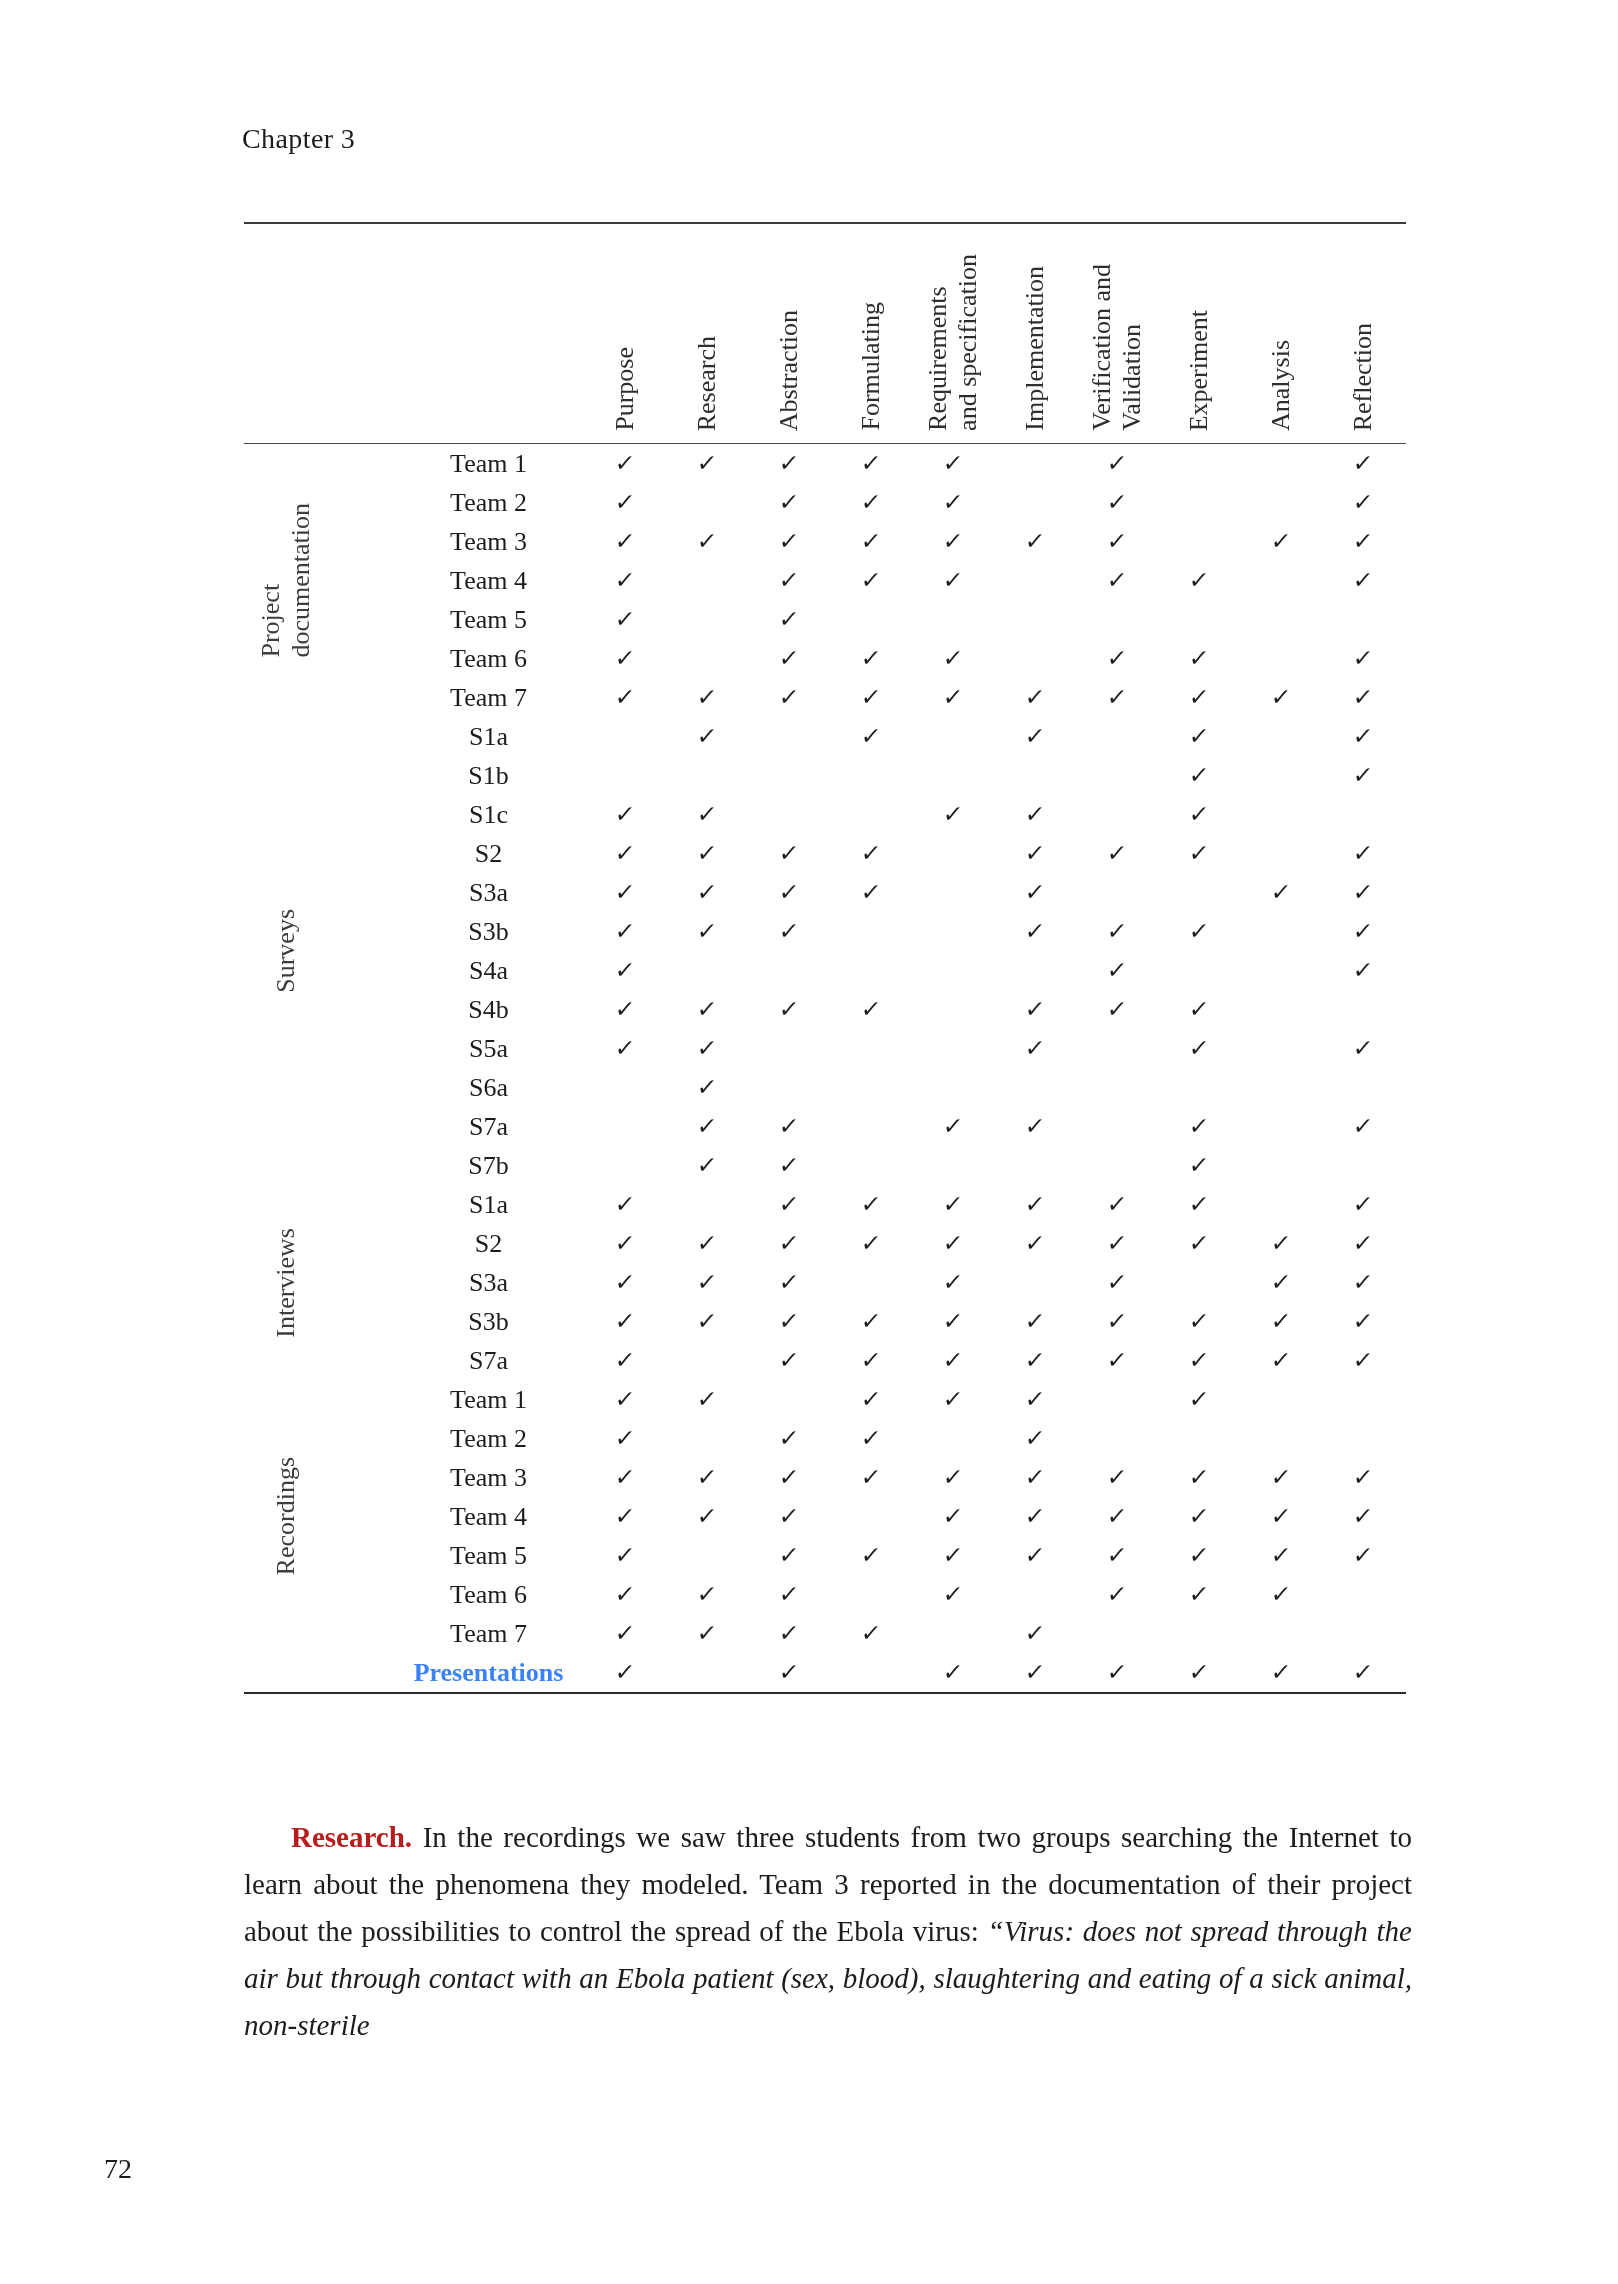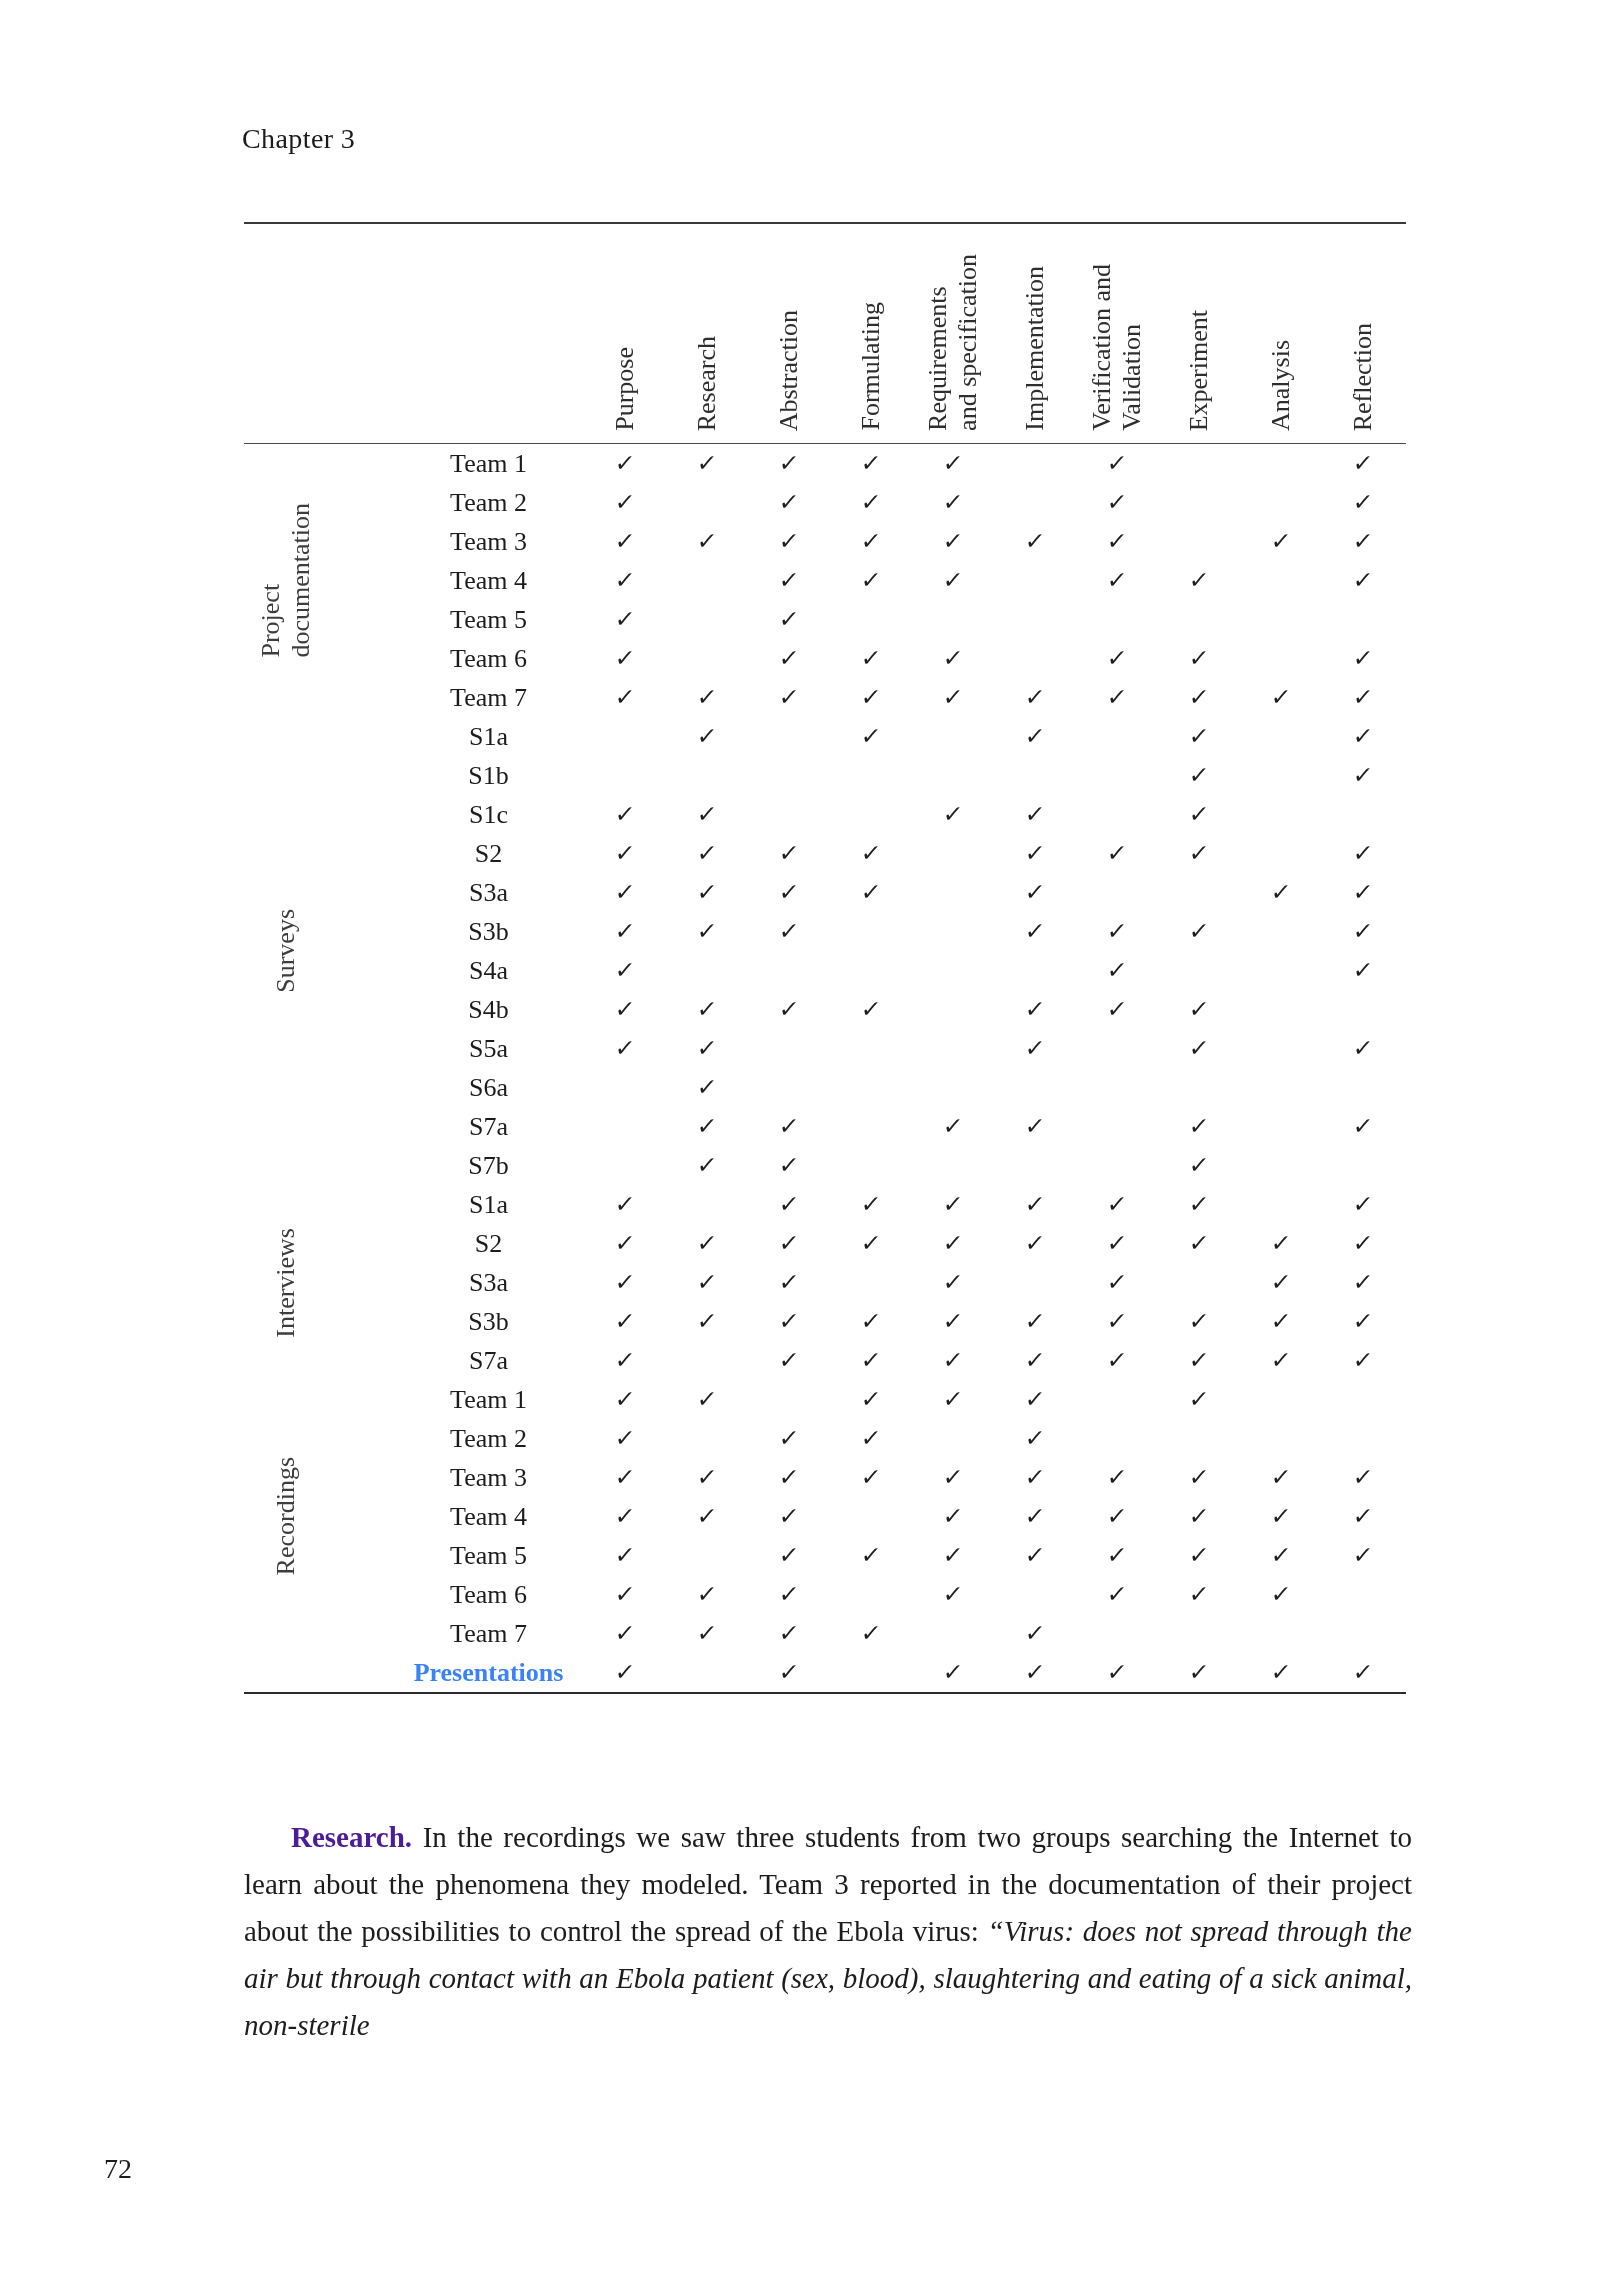--- a/index.html
+++ b/index.html
@@ -79,21 +79,21 @@
     font-size:25px;line-height:1.5;margin:0;
     text-align:left;
   }
   .cap-label{font-weight:bold;color:#4f4f4f;}
   .bodypara{
     position:absolute;left:244px;top:1814px;width:1168px;
     font-size:29px;line-height:1.62;margin:0;
     text-align:justify;
     text-indent:47px;
   }
-  .lead{font-weight:bold;color:#4c1d95;}
+  .lead{font-weight:bold;color:#b91c1c;}
   .quote{font-style:italic;}
 </style>
 </head>
 <body>
 
 <div class="page">
 
   <div class="chapter">Chapter 3</div>
 
   <div class="tablewrap">

